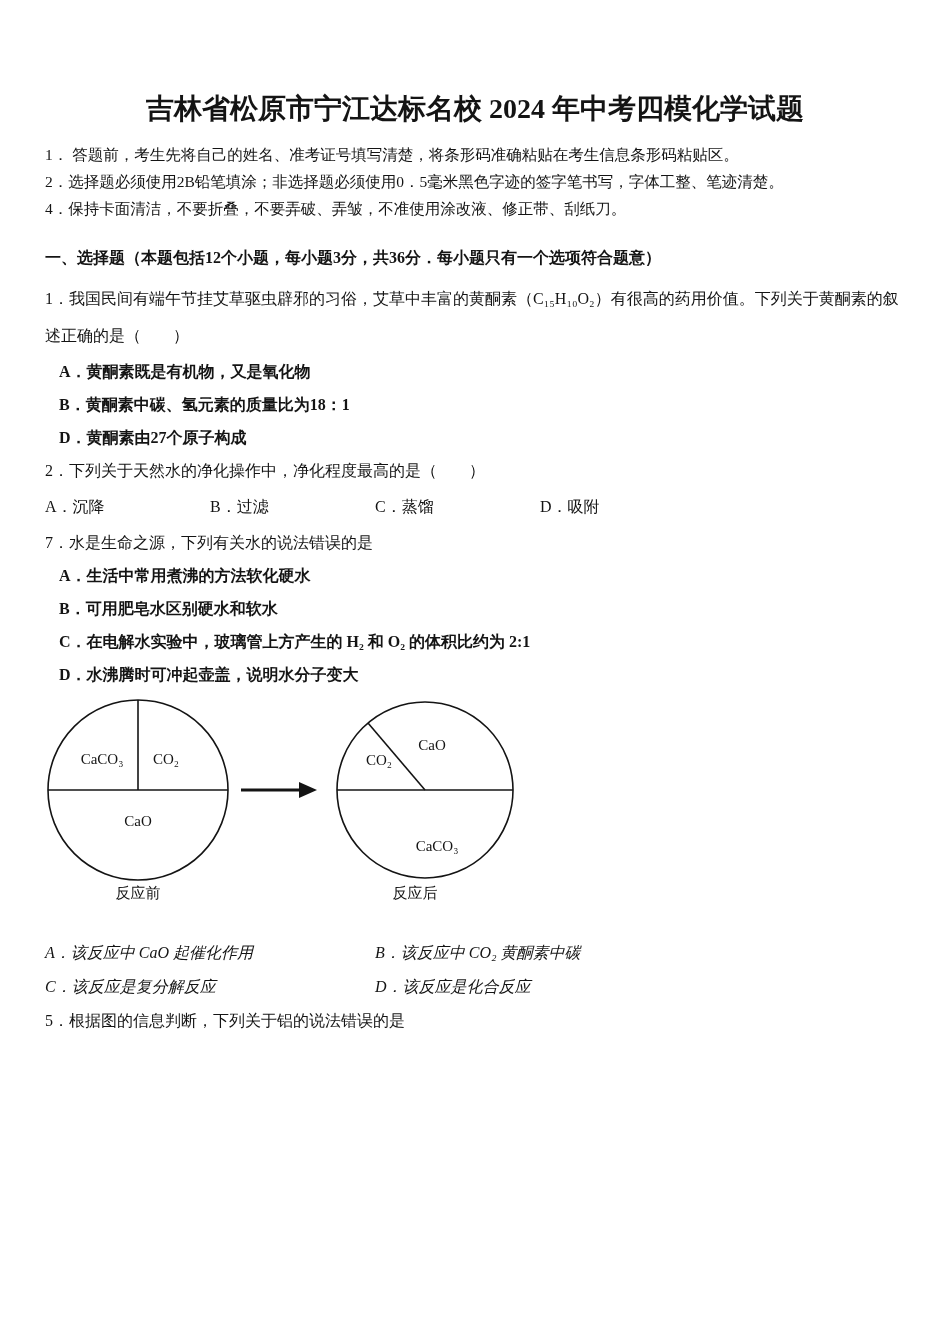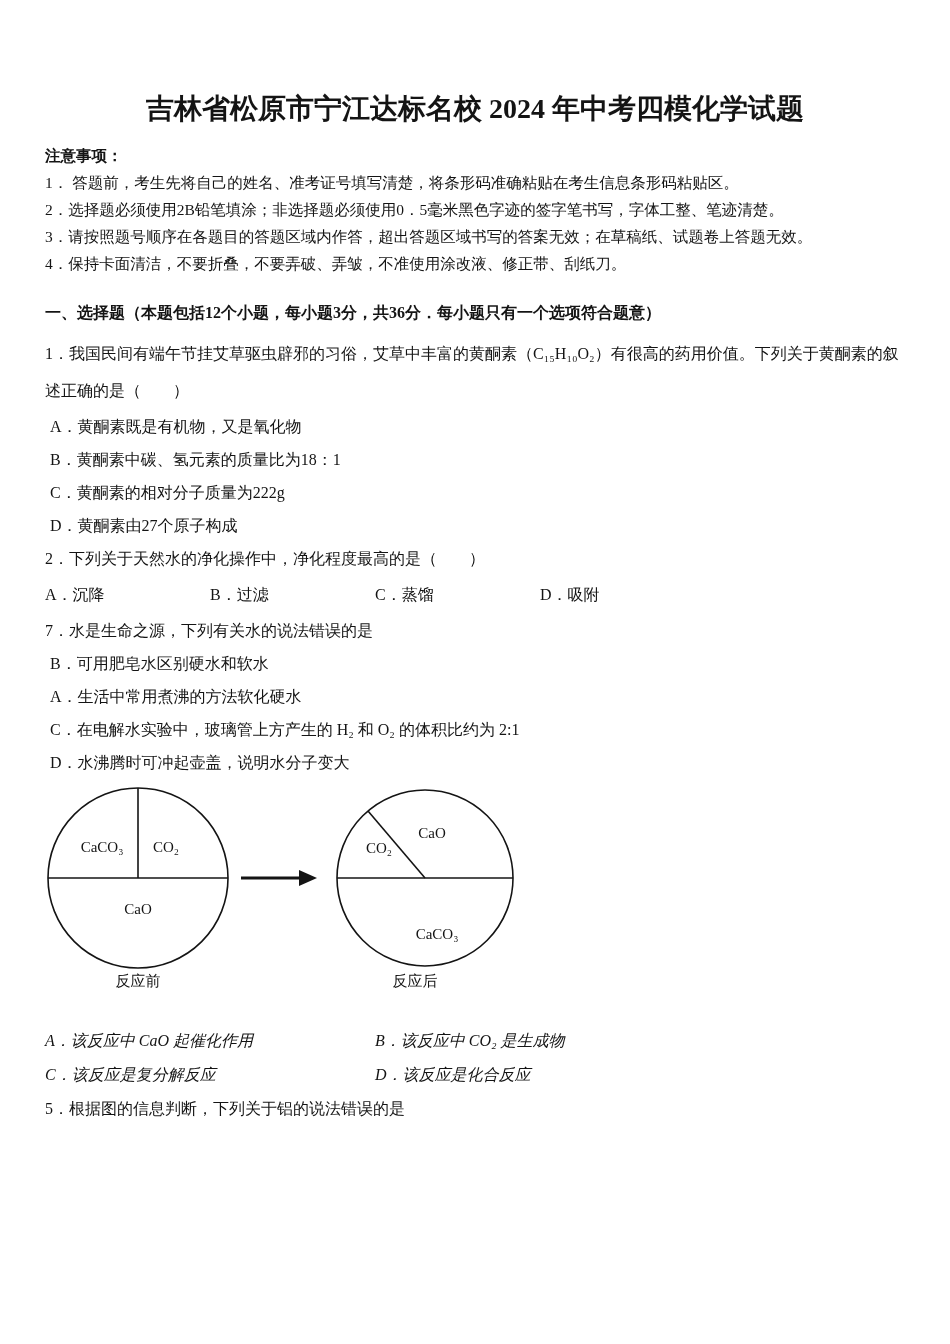--- a/index.html
+++ b/index.html
@@ -31,64 +31,61 @@
     margin: 0 0 9px 0;
     font-size: 15.5px;
     line-height: 18px;
   }
   .section-heading {
     font-weight: 600;
     margin: 30px 0 12px 0;
   }
   .q-text { margin: 0 0 13px 0; }
   .q1-text { line-height: 37px; margin: 0 0 8px 0; }
-  .opt { margin: 0 0 14px 5px; line-height: 19px; }
+  .opt { margin: 0 0 14px 14px; line-height: 19px; font-weight: bold; }
   .opt-inline { display: flex; margin: 16px 0 16px 0; }
   .opt-inline span { width: 165px; }
   .opt-pair { display: flex; margin: 0 0 14px 0; font-style: italic; }
   .opt-pair .col1 { width: 330px; }
   .figure-wrap { margin: 10px 0 28px 0; }
   svg text {
     font-family: "Liberation Serif", "DejaVu Serif", serif;
     font-size: 15px;
     fill: #141414;
   }
 </style>
 </head>
 <body>
 
 <div class="page">
 
   <h1 class="title">吉林省松原市宁江达标名校 2024 年中考四模化学试题</h1>
 
-  <p class="notice-heading">注意事项：</p>
   <p class="notice-item">1．    答题前，考生先将自己的姓名、准考证号填写清楚，将条形码准确粘贴在考生信息条形码粘贴区。</p>
   <p class="notice-item">2．选择题必须使用2B铅笔填涂；非选择题必须使用0．5毫米黑色字迹的签字笔书写，字体工整、笔迹清楚。</p>
-  <p class="notice-item">3．请按照题号顺序在各题目的答题区域内作答，超出答题区域书写的答案无效；在草稿纸、试题卷上答题无效。</p>
   <p class="notice-item">4．保持卡面清洁，不要折叠，不要弄破、弄皱，不准使用涂改液、修正带、刮纸刀。</p>
 
   <p class="section-heading">一、选择题（本题包括12个小题，每小题3分，共36分．每小题只有一个选项符合题意）</p>
 
   <p class="q-text q1-text">1．我国民间有端午节挂艾草驱虫辟邪的习俗，艾草中丰富的黄酮素（C₁₅H₁₀O₂）有很高的药用价值。下列关于黄酮素的叙述正确的是（　　）</p>
   <p class="opt">A．黄酮素既是有机物，又是氧化物</p>
   <p class="opt">B．黄酮素中碳、氢元素的质量比为18：1</p>
-  <p class="opt">C．黄酮素的相对分子质量为222g</p>
   <p class="opt">D．黄酮素由27个原子构成</p>
 
   <p class="q-text">2．下列关于天然水的净化操作中，净化程度最高的是（　　）</p>
   <div class="opt-inline">
     <span>A．沉降</span>
     <span>B．过滤</span>
     <span>C．蒸馏</span>
     <span>D．吸附</span>
   </div>
 
   <p class="q-text">7．水是生命之源，下列有关水的说法错误的是</p>
+  <p class="opt">A．生活中常用煮沸的方法软化硬水</p>
   <p class="opt">B．可用肥皂水区别硬水和软水</p>
-  <p class="opt">A．生活中常用煮沸的方法软化硬水</p>
   <p class="opt">C．在电解水实验中，玻璃管上方产生的 H₂ 和 O₂ 的体积比约为 2:1</p>
   <p class="opt">D．水沸腾时可冲起壶盖，说明水分子变大</p>
 
 
   <div class="figure-wrap">
     <svg width="560" height="212" viewBox="0 0 560 212">
 
       <g>
         <circle cx="93" cy="92" r="90" fill="none" stroke="#141414" stroke-width="1.6"></circle>
         <line x1="3" y1="92" x2="183" y2="92" stroke="#141414" stroke-width="1.6"></line>
@@ -111,21 +108,21 @@
         <text x="334" y="67" text-anchor="middle">CO₂</text>
         <text x="387" y="52" text-anchor="middle">CaO</text>
         <text x="392" y="153" text-anchor="middle">CaCO₃</text>
         <text x="370" y="200" text-anchor="middle">反应后</text>
       </g>
     </svg>
   </div>
 
   <div class="opt-pair">
     <span class="col1">A．该反应中 CaO 起催化作用</span>
-    <span>B．该反应中 CO₂ 是生成物</span>
+    <span>B．该反应中 CO₂ 黄酮素中碳</span>
   </div>
   <div class="opt-pair">
     <span class="col1">C．该反应是复分解反应</span>
     <span>D．该反应是化合反应</span>
   </div>
 
   <p class="q-text">5．根据图的信息判断，下列关于铝的说法错误的是</p>
 
 </div>
 

